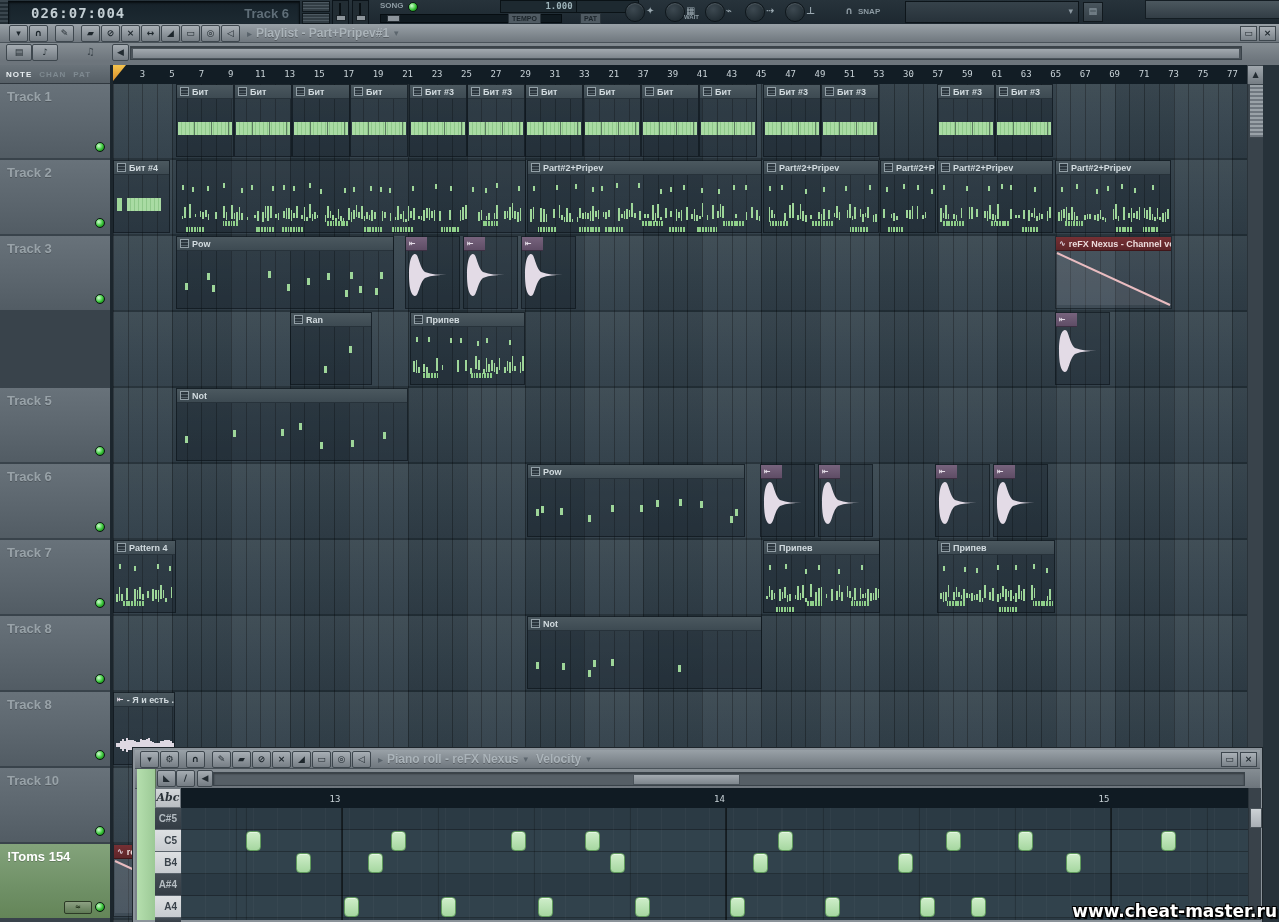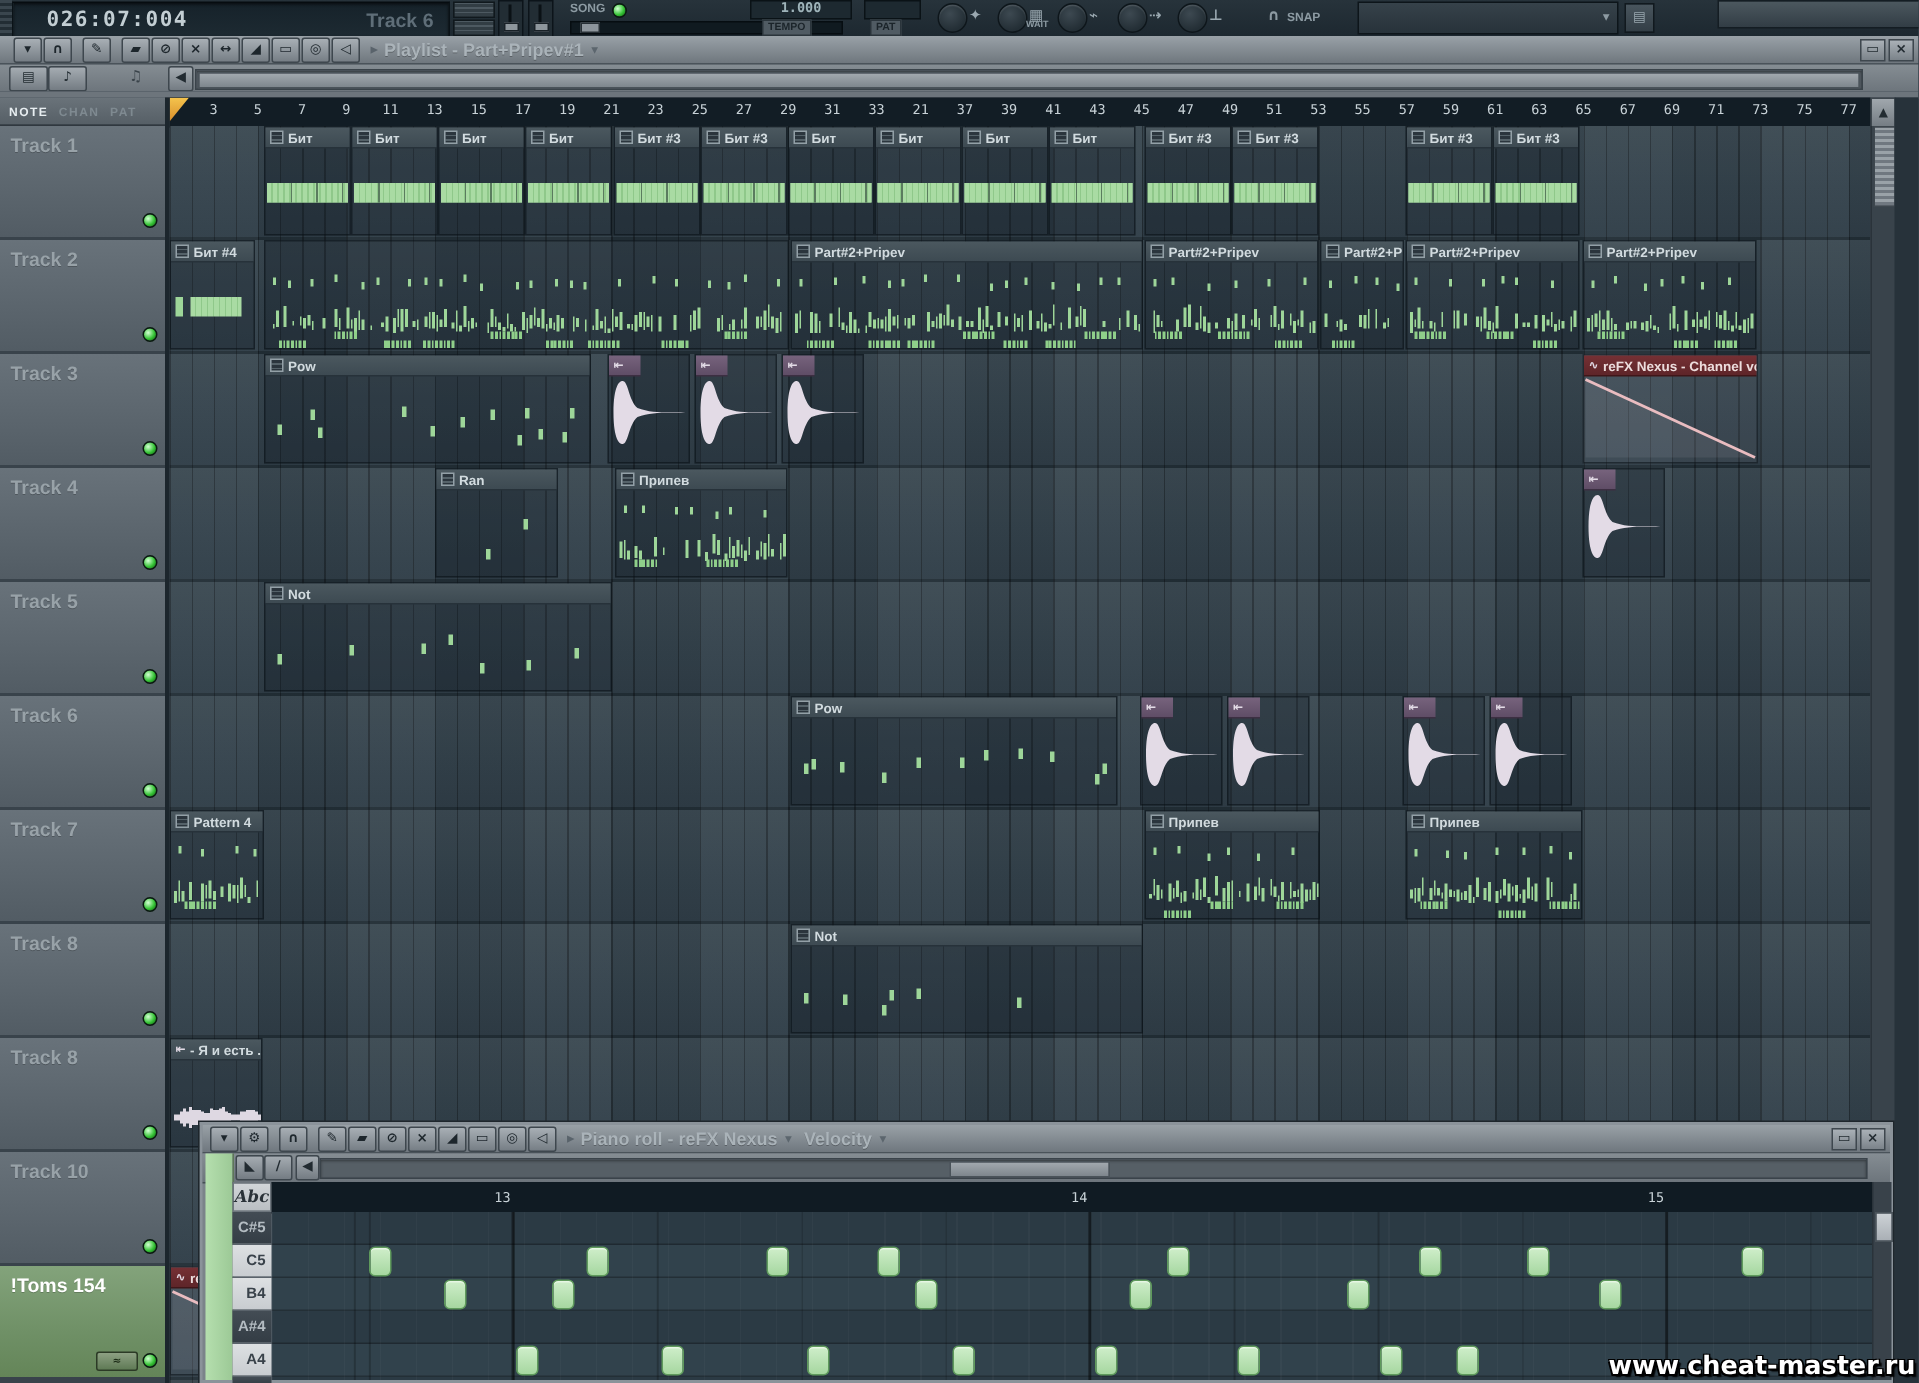--- a/index.html
+++ b/index.html
@@ -15,21 +15,21 @@
   #tb-time{left:22px;top:3px;font:bold 14px "DejaVu Sans Mono",monospace;color:#c3ced3;letter-spacing:1px;}
   #tb-track{right:10px;top:4px;font:bold 13px "Liberation Sans",sans-serif;color:#5f6e78;}
   .knurl{left:302px;width:26px;height:9px;background:repeating-linear-gradient(180deg,#4d5961 0 1px,#323d44 1px 3px);border:1px solid #10181d;}
   .fader{top:0;width:15px;height:23px;background:#222d34;border:1px solid #0c141a;}
   .fader:before{content:"";position:absolute;left:6px;top:2px;width:2px;height:18px;background:#0a1115;}
   .fader:after{content:"";position:absolute;left:3px;top:14px;width:8px;height:4px;background:#8e969c;border:1px solid #1a2228;}
   .tb-lab{font:bold 8px "Liberation Sans",sans-serif;color:#8d9ba3;}
   .led{width:8px;height:8px;border-radius:50%;background:radial-gradient(circle at 35% 35%,#d2ffd2,#36c336 55%,#0c4d0c);border:1px solid #0a1a10;}
   #tb-slider{left:380px;top:14px;width:180px;height:7px;background:#101a20;border:1px solid #060d11;}
   #tb-slider-thumb{left:6px;top:0px;width:11px;height:5px;background:#8d959c;border:1px solid #272f35;}
-  .tb-display{top:0px;height:11px;background:#1d2930;border:1px solid #0a1216;color:#9fb4ba;font:bold 9px "DejaVu Sans Mono",monospace;text-align:center;line-height:11px;overflow:hidden;}
+  .tb-display{top:0px;height:11px;background:#1d2930;border:1px solid #0a1216;color:#9fb4ba;font:bold 9px "DejaVu Sans Mono",monospace;text-align:center;line-height:11px;overflow:hidden;padding-left:25px;}
   .tb-tag{top:13px;height:9px;background:#505b63;border:1px solid #2a343b;color:#1b242a;font:bold 7px "Liberation Sans",sans-serif;text-align:center;line-height:9px;padding:0 3px;}
   .roundbtn{top:2px;width:18px;height:18px;border-radius:50%;background:radial-gradient(circle at 40% 35%,#3d4951,#232e35 70%);border:1px solid #0e161b;box-shadow:inset 0 1px 1px rgba(255,255,255,.15);}
   .rglyph{top:5px;font:bold 10px "DejaVu Sans",sans-serif;color:#9aa8b0;}
   #tb-dropdown{left:905px;top:1px;width:172px;height:20px;background:linear-gradient(180deg,#36424a,#27323a);border:1px solid #0d151a;}
   #tb-dropdown .arr{position:absolute;right:5px;top:4px;color:#8d9aa2;font-size:9px;}
   #tb-sqbtn{left:1083px;top:2px;width:18px;height:18px;background:linear-gradient(180deg,#49555d,#333e46);border:1px solid #11191e;color:#9aa8b0;font-size:9px;text-align:center;line-height:17px;}
   #tb-rightpanel{left:1145px;top:0px;width:134px;height:17px;background:linear-gradient(180deg,#4c585f,#323d45);border:1px solid #141d23;}
 
   
   .tbtn{width:17px;height:15px;margin-right:1px;background:linear-gradient(180deg,#a8afb5,#767e85);border:1px solid #3e474e;border-radius:2px;
@@ -231,21 +231,21 @@
       <span class="rnum" style="left: 500.82px;">21</span>
       <span class="rnum" style="left: 530.28px;">37</span>
       <span class="rnum" style="left: 559.74px;">39</span>
       <span class="rnum" style="left: 589.2px;">41</span>
       <span class="rnum" style="left: 618.66px;">43</span>
       <span class="rnum" style="left: 648.12px;">45</span>
       <span class="rnum" style="left: 677.58px;">47</span>
       <span class="rnum" style="left: 707.04px;">49</span>
       <span class="rnum" style="left: 736.5px;">51</span>
       <span class="rnum" style="left: 765.96px;">53</span>
-      <span class="rnum" style="left: 795.42px;">55</span>
+      <span class="rnum" style="left: 795.42px;">30</span>
       <span class="rnum" style="left: 824.88px;">57</span>
       <span class="rnum" style="left: 854.34px;">59</span>
       <span class="rnum" style="left: 883.8px;">61</span>
       <span class="rnum" style="left: 913.26px;">63</span>
       <span class="rnum" style="left: 942.72px;">65</span>
       <span class="rnum" style="left: 972.18px;">67</span>
       <span class="rnum" style="left: 1001.64px;">69</span>
       <span class="rnum" style="left: 1031.1px;">71</span>
       <span class="rnum" style="left: 1060.56px;">73</span>
       <span class="rnum" style="left: 1090.02px;">75</span>
@@ -258,24 +258,20 @@
       <div class="thead" style="top: 0px;">
         <div class="tname">Track 1</div>
         <div class="tled led"></div>
       </div>
       <div class="thead" style="top: 76px;">
         <div class="tname">Track 2</div>
         <div class="tled led"></div>
       </div>
       <div class="thead" style="top: 152px;">
         <div class="tname">Track 3</div>
-        <div class="tled led"></div>
-      </div>
-      <div class="thead" style="top: 228px;">
-        <div class="tname">Track 4</div>
         <div class="tled led"></div>
       </div>
       <div class="thead" style="top: 304px;">
         <div class="tname">Track 5</div>
         <div class="tled led"></div>
       </div>
       <div class="thead" style="top: 380px;">
         <div class="tname">Track 6</div>
         <div class="tled led"></div>
       </div>

